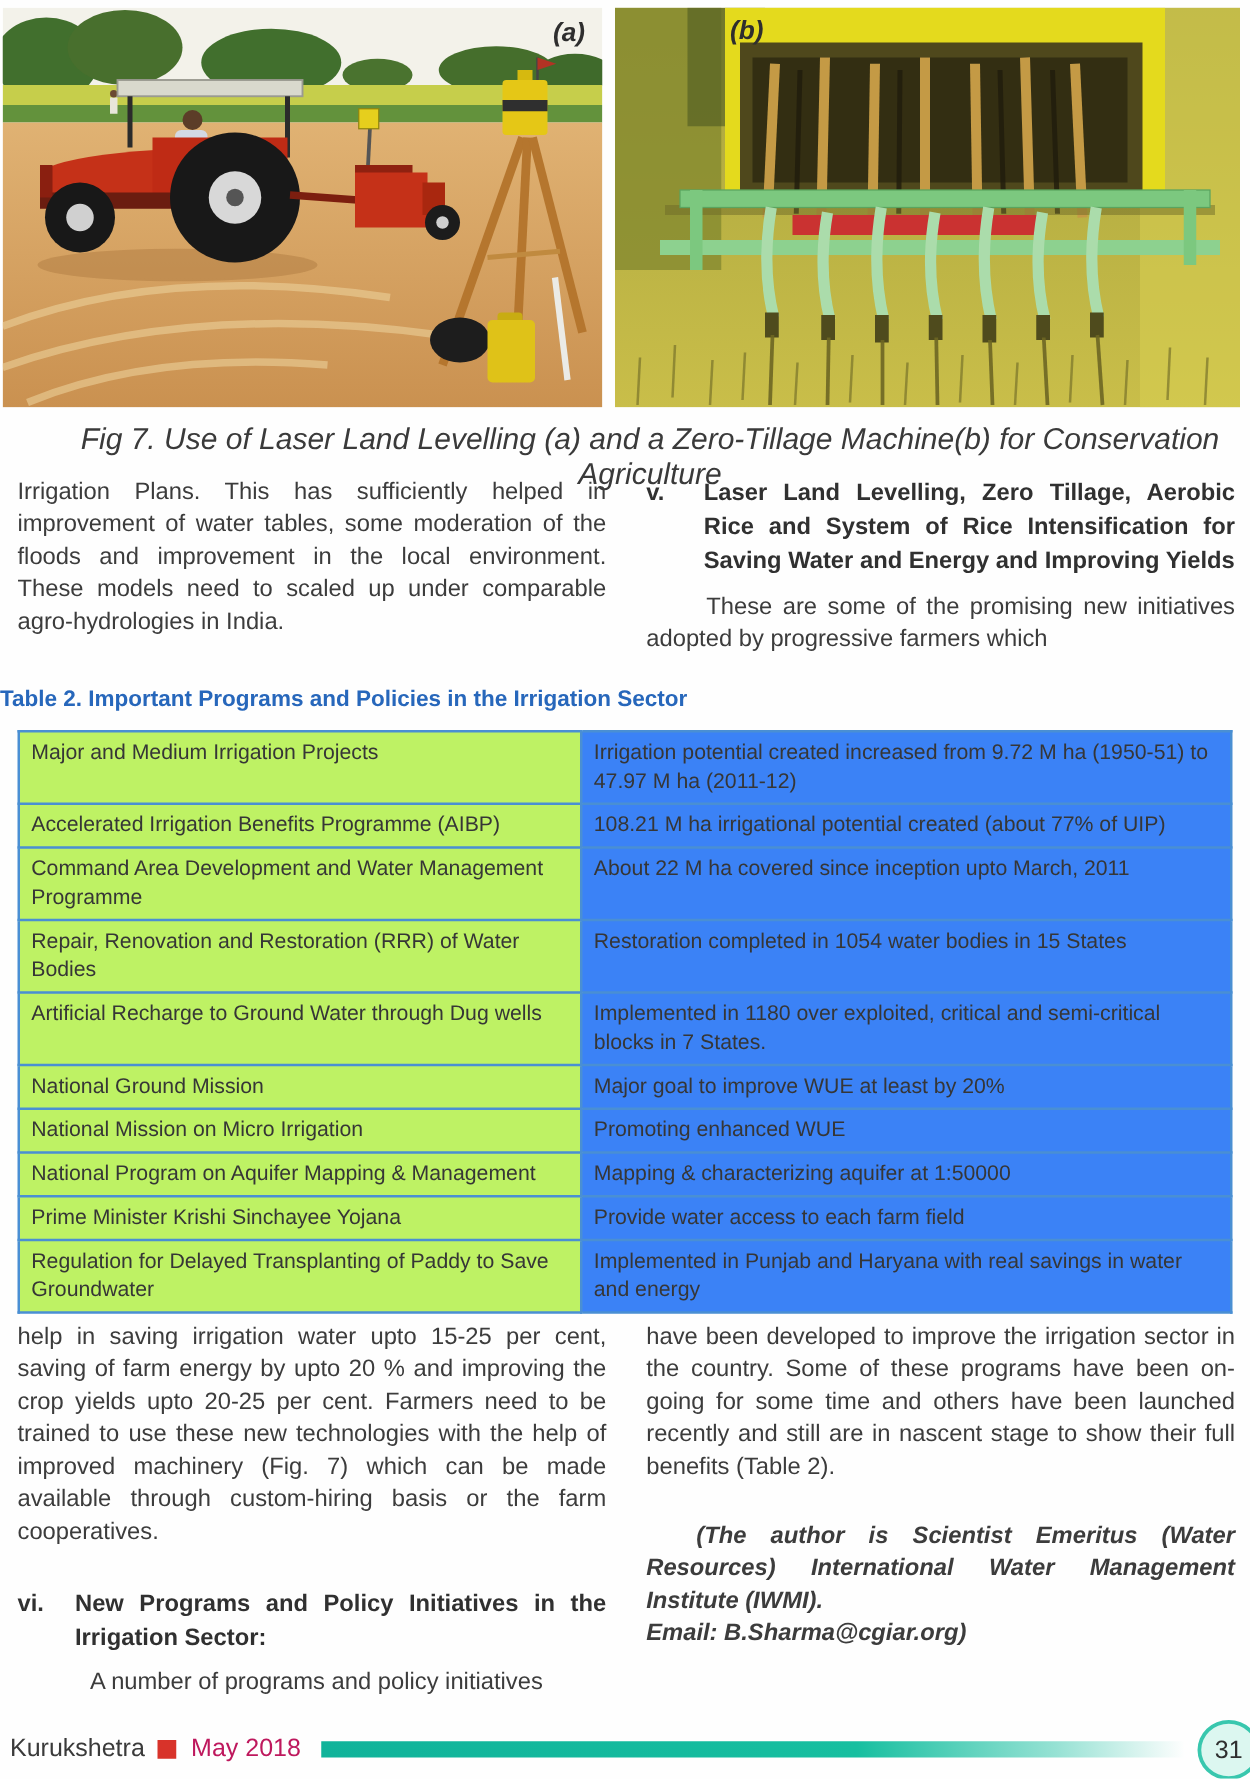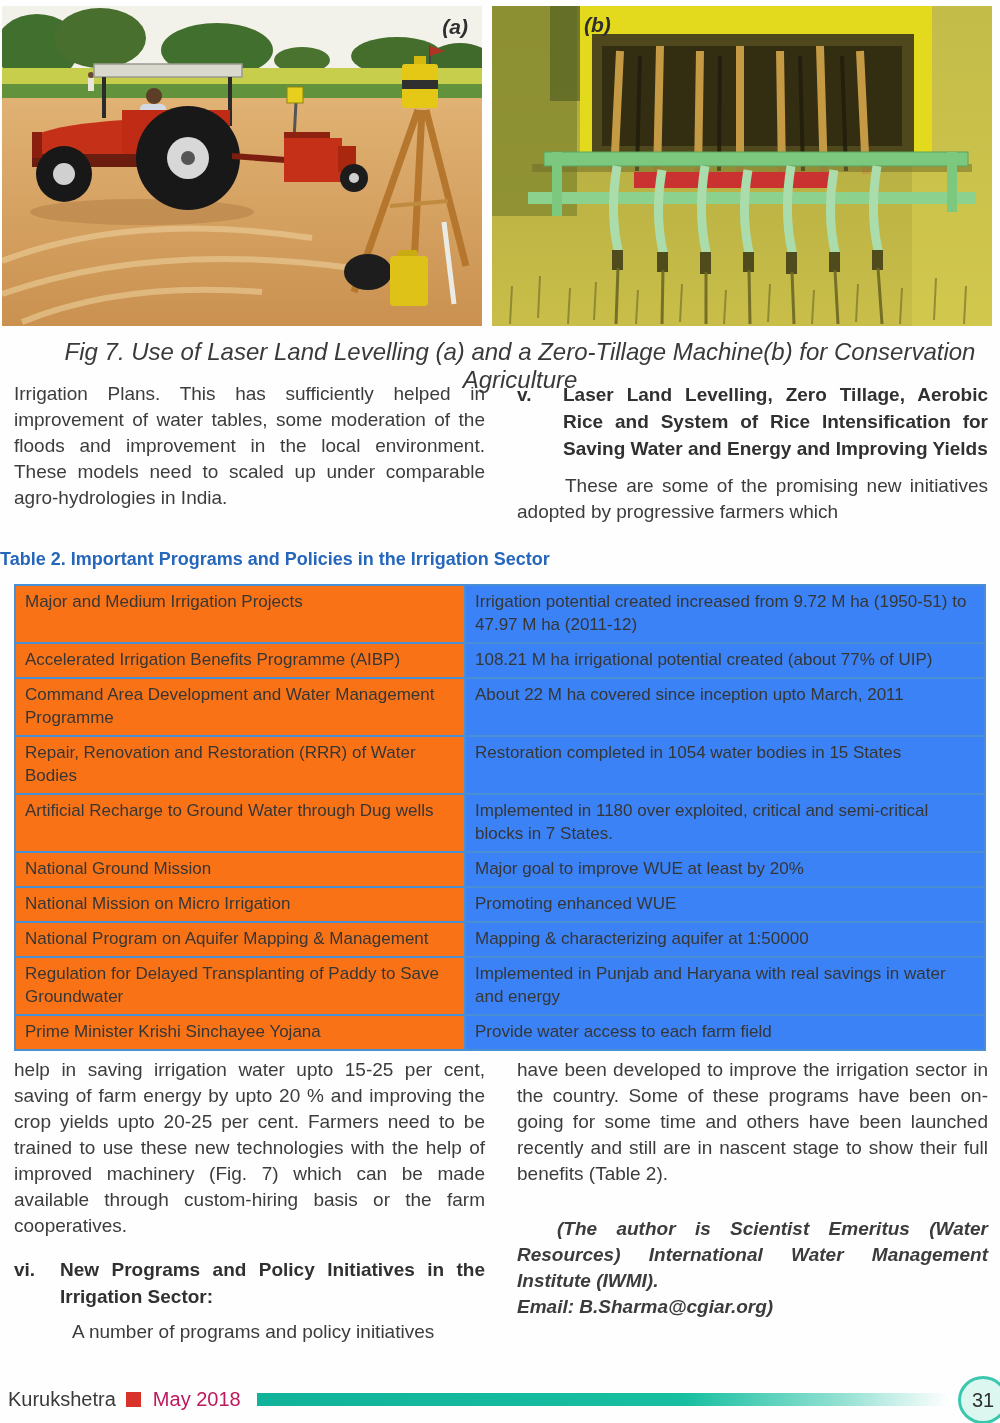--- a/index.html
+++ b/index.html
@@ -29,41 +29,41 @@
   .bottom-cols{top:1057px;}
   .col{width:471px;flex:0 0 471px;}
   .col p{margin:0;font-size:19px;line-height:26px;text-align:justify;color:#3c3c3c;}
   .indent{text-indent:48px;}
   .indent2{text-indent:58px;}
   .heading-item{
     display:grid;grid-template-columns:46px 1fr;
     font-weight:bold;font-size:19px;line-height:27px;color:#303030;
     text-align:justify;
   }
-  .bottom-cols .heading-item{margin-top:17px;}
+  .bottom-cols .heading-item{margin-top:31px;}
   .bottom-cols .indent2{margin-top:9px;}
   .author{
     margin-top:29px !important;font-weight:bold;font-style:italic;
     text-indent:40px;color:#383838;
   }
   
   .table-title{
     position:absolute;top:549px;left:0;width:1000px;
     font-weight:bold;font-size:18px;color:#2767bb;
   }
   table.programs{
     position:absolute;top:584px;left:14px;width:972px;
     border-collapse:collapse;table-layout:fixed;
     font-size:17px;line-height:23px;color:#363636;
     border:2px solid #4a8fd3;
   }
   table.programs td{
     border:2px solid #4a8fd3;vertical-align:top;padding:4px 9px 6px 9px;
   }
-  table.programs td.c1{width:430px;background:#f97316;}
+  table.programs td.c1{width:430px;background:#bef264;}
   table.programs td.c2{background:#3b82f6;}
   
   .footer{position:absolute;left:0;top:1384px;width:1000px;height:39px;}
   .footer-inner{display:flex;align-items:center;height:30px;padding-left:8px;}
   .mag-name{font-size:20px;color:#3a3a3a;}
   .red-sq{display:inline-block;width:15px;height:15px;background:#d8332a;margin:0 12px 0 10px;}
   .issue-date{font-size:20px;color:#be185d;}
   .teal-bar{
     height:13px;flex:1;margin-left:16px;margin-right:52px;
     background:linear-gradient(to right,#10b39a 0%,#17bfa0 62%,rgba(23,191,160,0.45) 85%,rgba(255,255,255,0) 100%);
@@ -289,26 +289,26 @@
         </tr>
         <tr>
           <td class="c1">National Mission on Micro Irrigation</td>
           <td class="c2">Promoting enhanced WUE</td>
         </tr>
         <tr>
           <td class="c1">National Program on Aquifer Mapping &amp; Management</td>
           <td class="c2">Mapping &amp; characterizing aquifer at 1:50000</td>
         </tr>
         <tr>
+          <td class="c1">Prime Minister Krishi Sinchayee Yojana</td>
+          <td class="c2">Provide water access to each farm field</td>
+        </tr>
+        <tr>
           <td class="c1">Regulation for Delayed Transplanting of Paddy to Save Groundwater</td>
           <td class="c2">Implemented in Punjab and Haryana with real savings in water and energy</td>
-        </tr>
-        <tr>
-          <td class="c1">Prime Minister Krishi Sinchayee Yojana</td>
-          <td class="c2">Provide water access to each farm field</td>
         </tr>
       </tbody>
   </table>
 
   <div class="cols bottom-cols">
     <div class="col">
       <p>help in saving irrigation water upto 15-25 per cent, saving of farm energy by upto 20 % and improving the crop yields upto 20-25 per cent. Farmers need to be trained to use these new technologies with the help of improved machinery (Fig. 7) which can be made available through custom-hiring basis or the farm cooperatives.</p>
       <div class="heading-item">
         <span>vi.</span>
         <span>New Programs and Policy Initiatives in the Irrigation Sector:</span>

